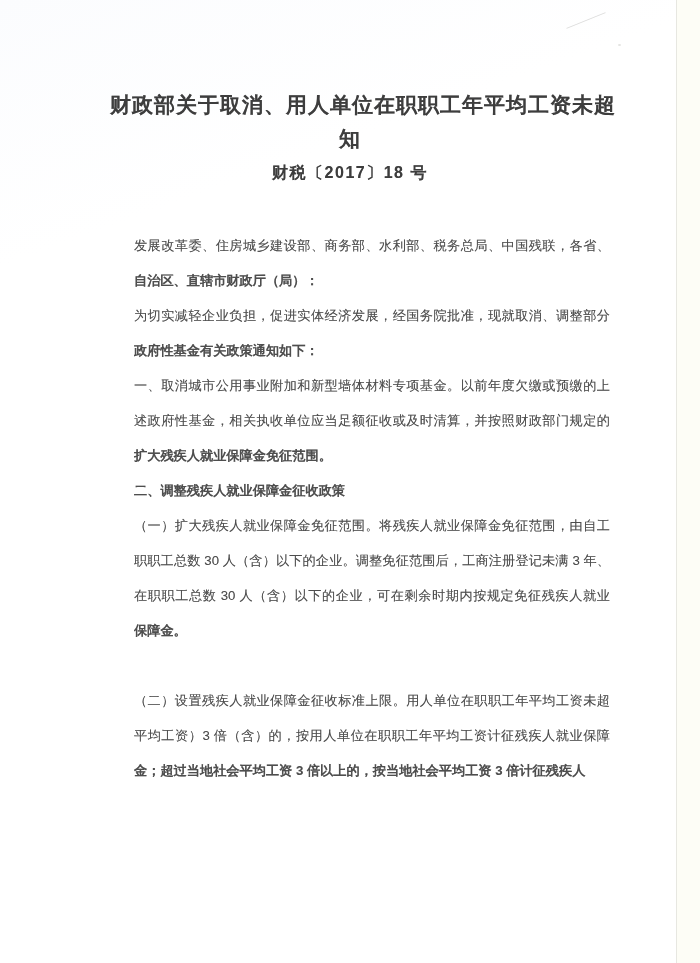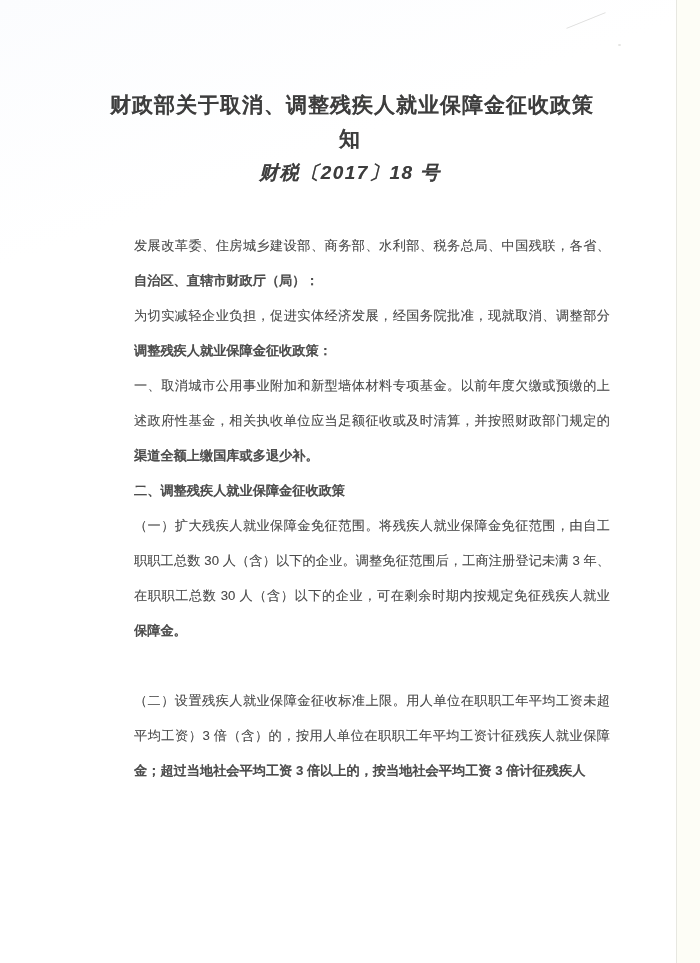--- a/index.html
+++ b/index.html
@@ -45,25 +45,24 @@
     font-weight: bold;
     text-shadow: 0 0 0.6px rgba(70,70,70,0.55);
   }
   .title-line {
     font-size: 21px;
     line-height: 34px;
     letter-spacing: 1px;
     white-space: nowrap;
   }
   .doc-number {
-    font-size: 19px;
+    font-size: 16px;
     line-height: 34px;
     letter-spacing: 1.5px;
     white-space: nowrap;
-    font-style: italic;
   }
   .body-block {
     position: absolute; top: 228px; left: 134px; width: 476px;
     color: #4e4e4e;
     font-size: 13.2px;
     text-shadow: 0 0 0.6px rgba(90,90,90,0.45);
   }
   .para { margin: 0; }
   .para.gap-before { margin-top: 35px; }
   .line {
@@ -80,41 +79,41 @@
 <body>
 
 <div class="page">
 
   <div class="pencil-mark"></div>
   <div class="pencil-dot"></div>
   <div class="edge-strip"></div>
   <div class="edge-line"></div>
 
   <header class="title-block">
-    <div class="title-line">财政部关于取消、调整残疾人就业保障金征收政策</div>
+    <div class="title-line">财政部关于取消、用人单位在职职工年平均工资未超</div>
     <div class="title-line">知</div>
     <div class="doc-number">财税〔2017〕18 号</div>
   </header>
 
   <main class="body-block">
 
     <p class="para">
       <span class="line">发展改革委、住房城乡建设部、商务部、水利部、税务总局、中国残联，各省、</span>
       <span class="line short">自治区、直辖市财政厅（局）：</span>
     </p>
 
     <p class="para">
       <span class="line">为切实减轻企业负担，促进实体经济发展，经国务院批准，现就取消、调整部分</span>
-      <span class="line short">调整残疾人就业保障金征收政策：</span>
+      <span class="line short">政府性基金有关政策通知如下：</span>
     </p>
 
     <p class="para">
       <span class="line">一、取消城市公用事业附加和新型墙体材料专项基金。以前年度欠缴或预缴的上</span>
       <span class="line">述政府性基金，相关执收单位应当足额征收或及时清算，并按照财政部门规定的</span>
-      <span class="line short">渠道全额上缴国库或多退少补。</span>
+      <span class="line short">扩大残疾人就业保障金免征范围。</span>
     </p>
 
     <p class="para">
       <span class="line short">二、调整残疾人就业保障金征收政策</span>
     </p>
 
     <p class="para">
       <span class="line">（一）扩大残疾人就业保障金免征范围。将残疾人就业保障金免征范围，由自工</span>
       <span class="line">职职工总数 30 人（含）以下的企业。调整免征范围后，工商注册登记未满 3 年、</span>
       <span class="line">在职职工总数 30 人（含）以下的企业，可在剩余时期内按规定免征残疾人就业</span>

